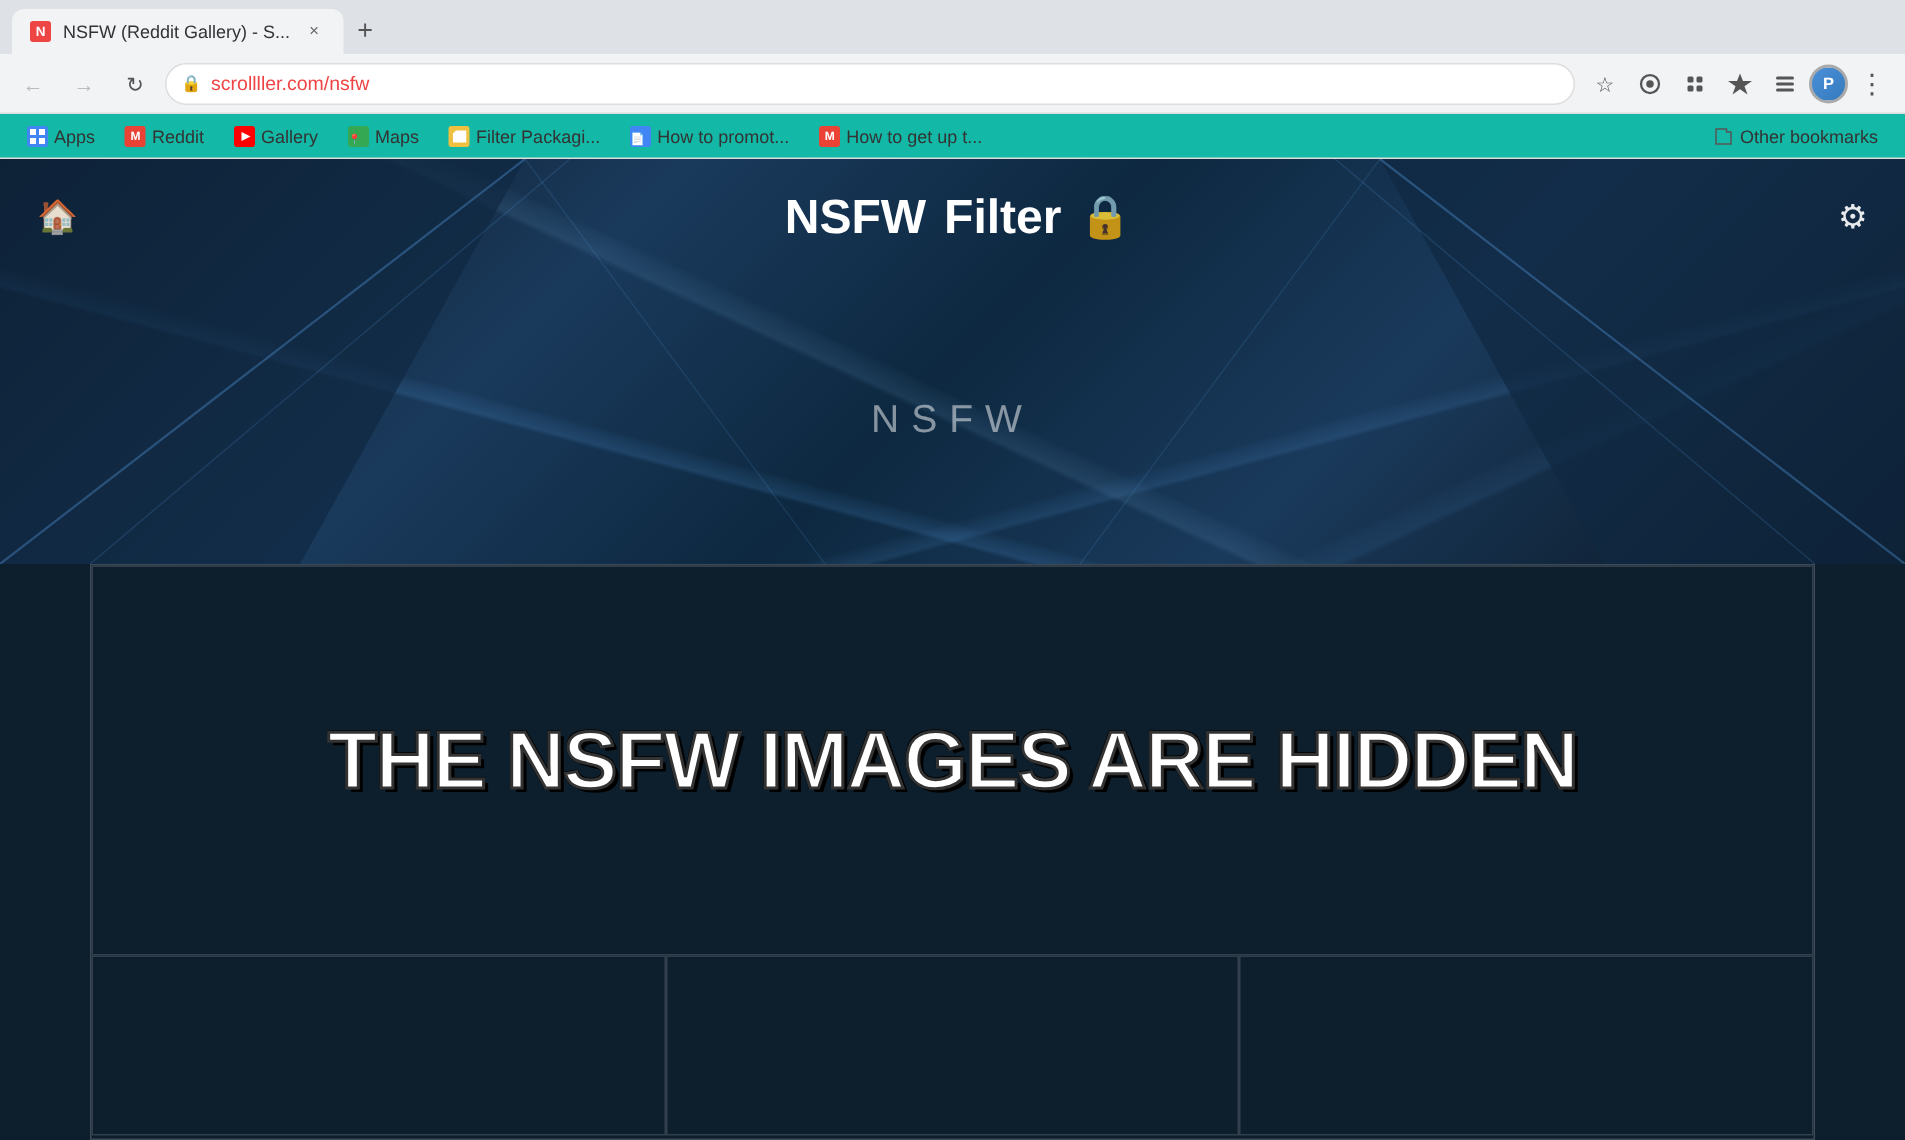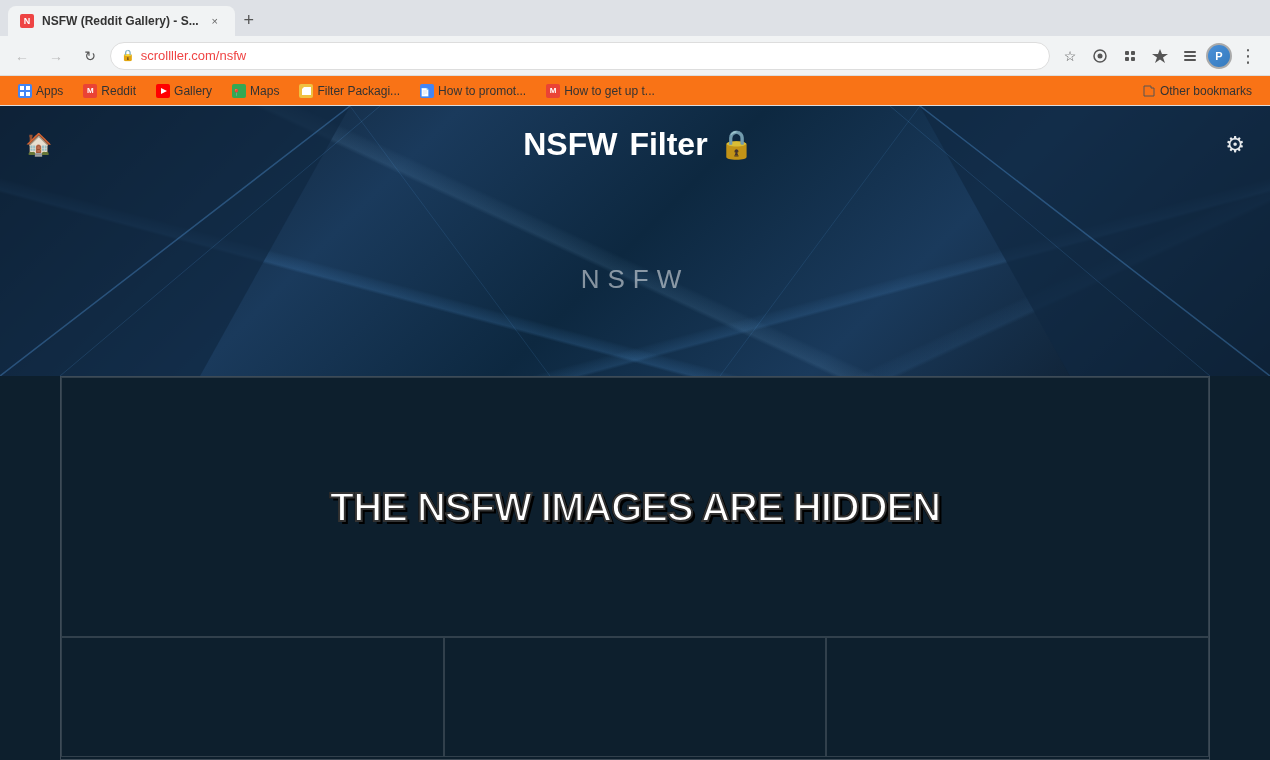--- a/index.html
+++ b/index.html
@@ -39,21 +39,20 @@
       flex-shrink: 0;
       display: flex; align-items: center; justify-content: center;
       color: white; font-size: 8px; font-weight: bold;
     }
     .tab .tab-title {
       flex: 1;
       overflow: hidden;
       text-overflow: ellipsis;
       white-space: nowrap;
       font-size: 12px;
-      font-weight: bold;
     }
     .tab .tab-close {
       width: 16px; height: 16px;
       border-radius: 50%;
       display: flex; align-items: center; justify-content: center;
       font-size: 11px;
       color: #666;
       cursor: pointer;
       flex-shrink: 0;
     }
@@ -122,21 +121,21 @@
       width: 26px; height: 26px;
       border-radius: 50%;
       background: linear-gradient(135deg, #4a90d9, #357abd);
       display: flex; align-items: center; justify-content: center;
       color: white; font-size: 11px; font-weight: bold;
       border: 2px solid #aaa;
     }
 
     
     .bookmarks-bar {
-      background: #f97316;
+      background: #14b8a6;
       height: 30px;
       display: flex;
       align-items: center;
       padding: 0 10px;
       gap: 4px;
       border-bottom: 1px solid #ddd;
       font-size: 12px;
     }
     .bookmark-item {
       display: flex;
@@ -276,21 +275,21 @@
       grid-column: 1 / 4;
       grid-row: 1 / 2;
       display: flex;
       align-items: center;
       justify-content: center;
       background: #0d1f2d;
     }
 
     .hidden-images-text {
       font-family: Impact, 'Arial Black', Arial, sans-serif;
-      font-size: 40px;
+      font-size: 54px;
       font-weight: 900;
       color: white;
       text-align: center;
       text-transform: uppercase;
       -webkit-text-stroke: 2px #333;
       text-shadow: 3px 3px 0 #000, -1px -1px 0 #000, 1px -1px 0 #000, -1px 1px 0 #000;
       letter-spacing: -1px;
     }
 
     .grid-bottom-left { grid-column: 1; grid-row: 2; }

